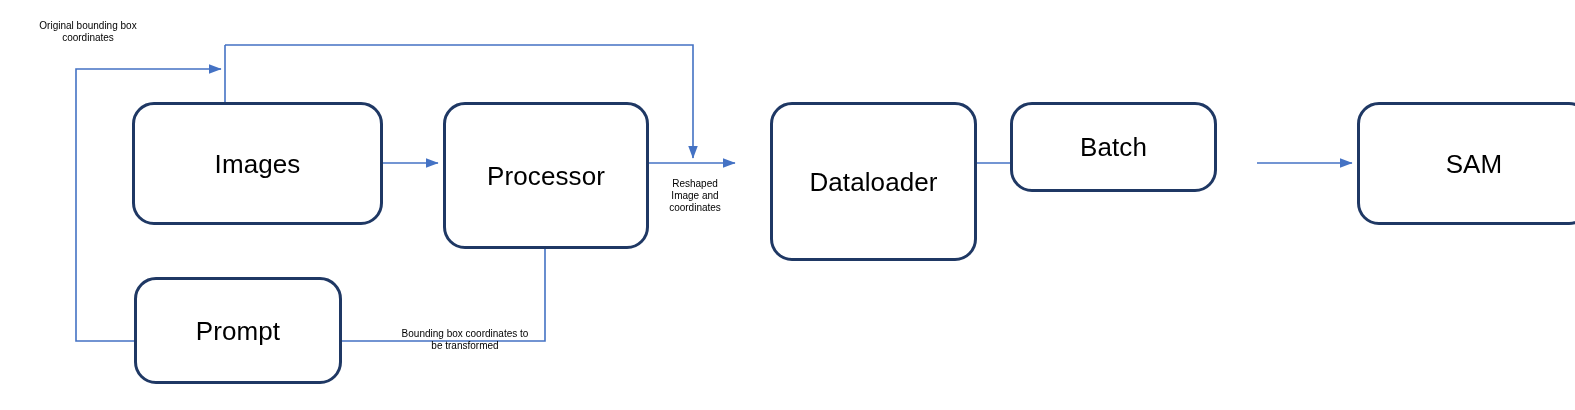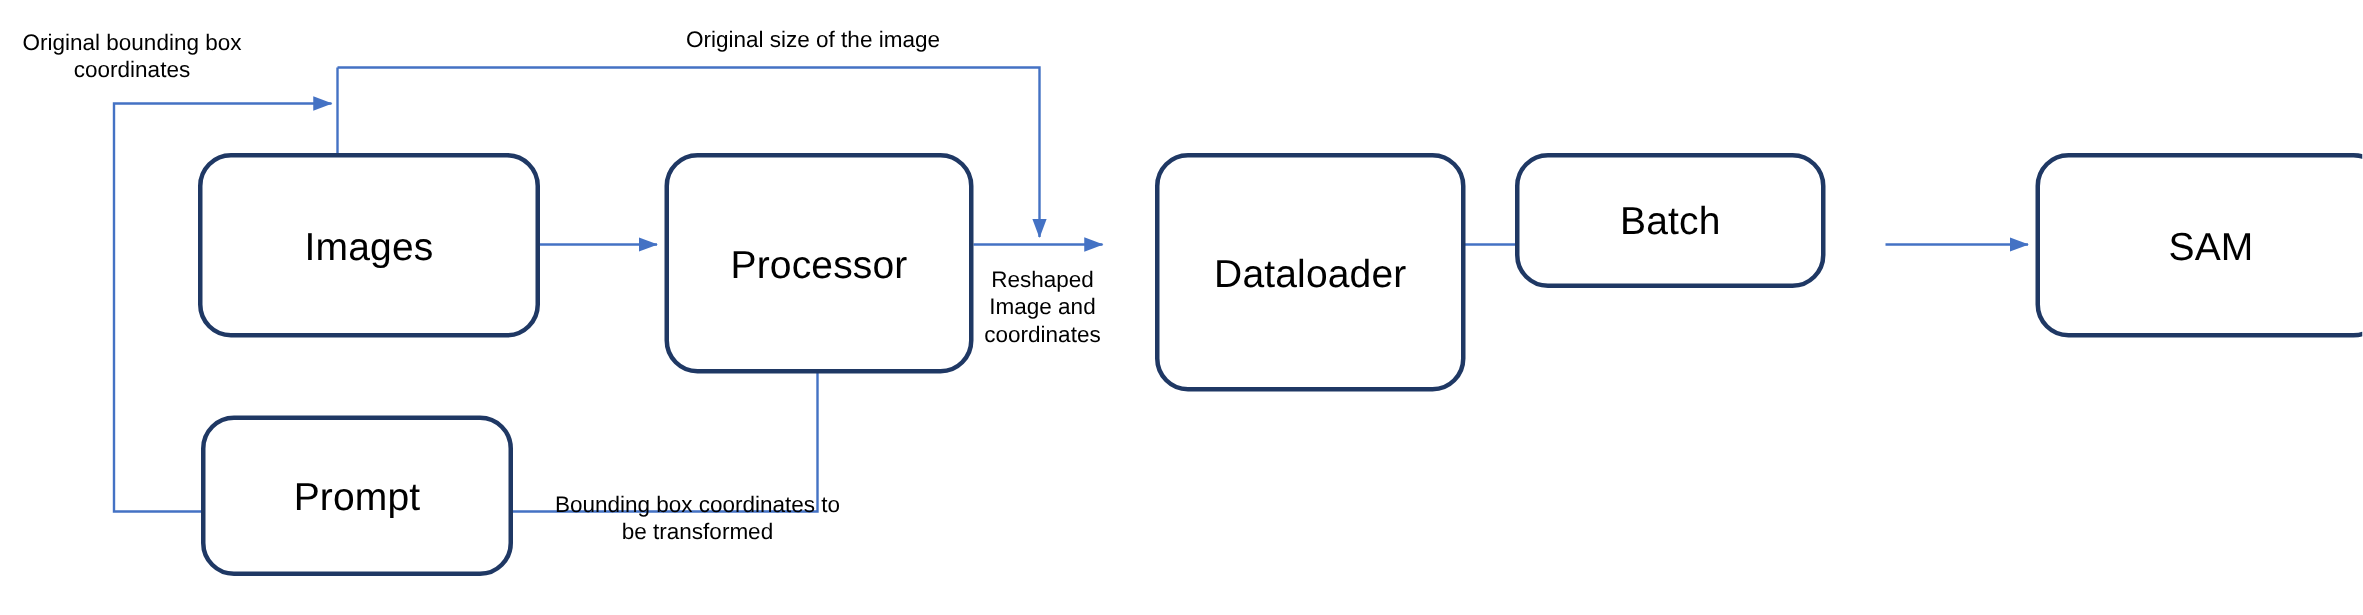--- a/index.html
+++ b/index.html
@@ -29,42 +29,42 @@
     z-index: 3;
   }
   .node-label {
     font-size: 26px;
     color: #000000;
     font-weight: 400;
     line-height: 1;
     letter-spacing: 0.1px;
     white-space: nowrap;
   }
-  #node-images    { left: 132px;  top: 102px; width: 228px; height: 123px; }
+  #node-images    { left: 132px;  top: 102px; width: 251px; height: 123px; }
   #node-processor { left: 443px;  top: 102px; width: 206px; height: 147px; }
   #node-dataloader{ left: 770px;  top: 102px; width: 207px; height: 159px; }
   #node-batch     { left: 1010px; top: 102px; width: 207px; height: 90px; }
   #node-sam       { left: 1357px; top: 102px; width: 234px; height: 123px; }
   #node-prompt    { left: 134px;  top: 277px; width: 208px; height: 107px; }
 
   
   .conn-svg {
     position: absolute;
     left: 0;
     top: 0;
     width: 1575px;
     height: 410px;
     z-index: 1;
     overflow: visible;
     pointer-events: none;
   }
   
   .edge-label {
     position: absolute;
-    font-size: 15px;
+    font-size: 10px;
     color: #000000;
     line-height: 1.22;
     text-align: center;
     z-index: 2;
     white-space: pre-line;
   }
   #label-original-bbox   { left: 0px;   top: 20px;  width: 176px; }
   #label-original-size   { left: 408px; top: 18px;  width: 268px; }
   #label-image-to-be     { left: 338px; top: 172px; width: 110px; }
   #label-reshaped        { left: 645px; top: 178px; width: 100px; }
@@ -109,21 +109,20 @@
     </g>
 
     <g>
       <path d="M342,341 L545,341 L545,232" fill="none" stroke="#4472C4" stroke-width="1.6" marker-end="url(#ah)"></path>
     </g>
   </svg>
 
   <div class="edge-label" id="label-original-bbox">Original bounding box
 coordinates</div>
 
-  <div class="edge-label" id="label-original-size">Original size of the image</div>
 
 
   <div class="edge-label" id="label-reshaped">Reshaped
 Image and
 coordinates</div>
 
 
   <div class="edge-label" id="label-bbox-coords">Bounding box coordinates to
 be transformed</div>
 

